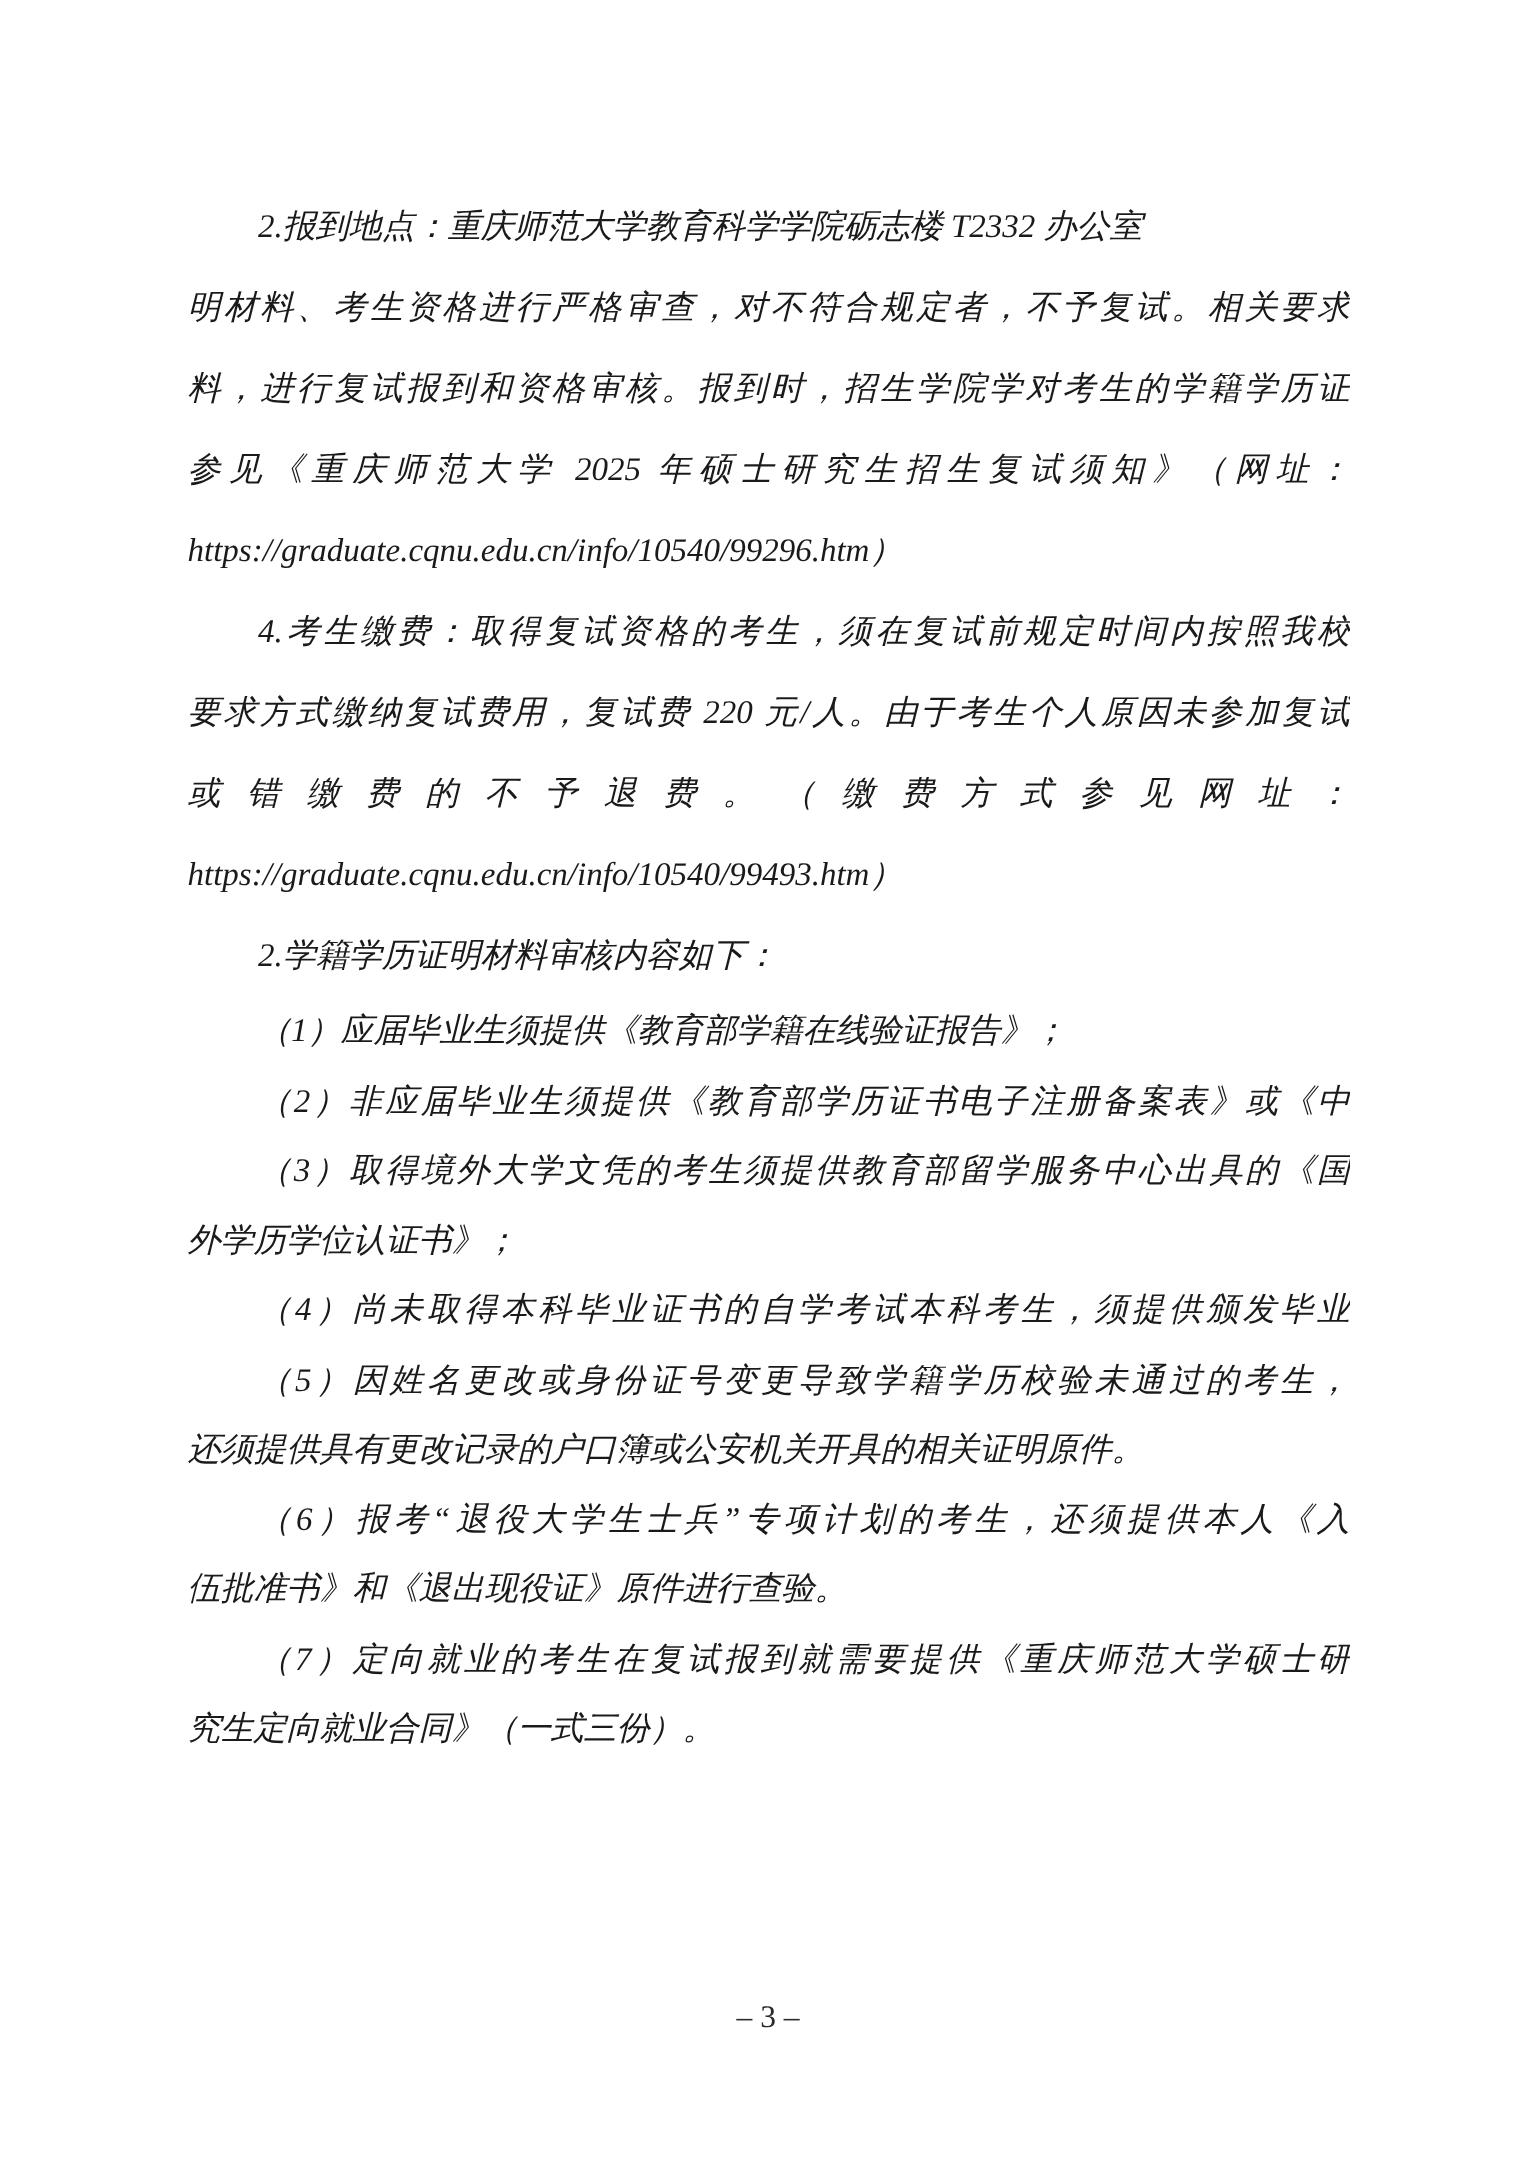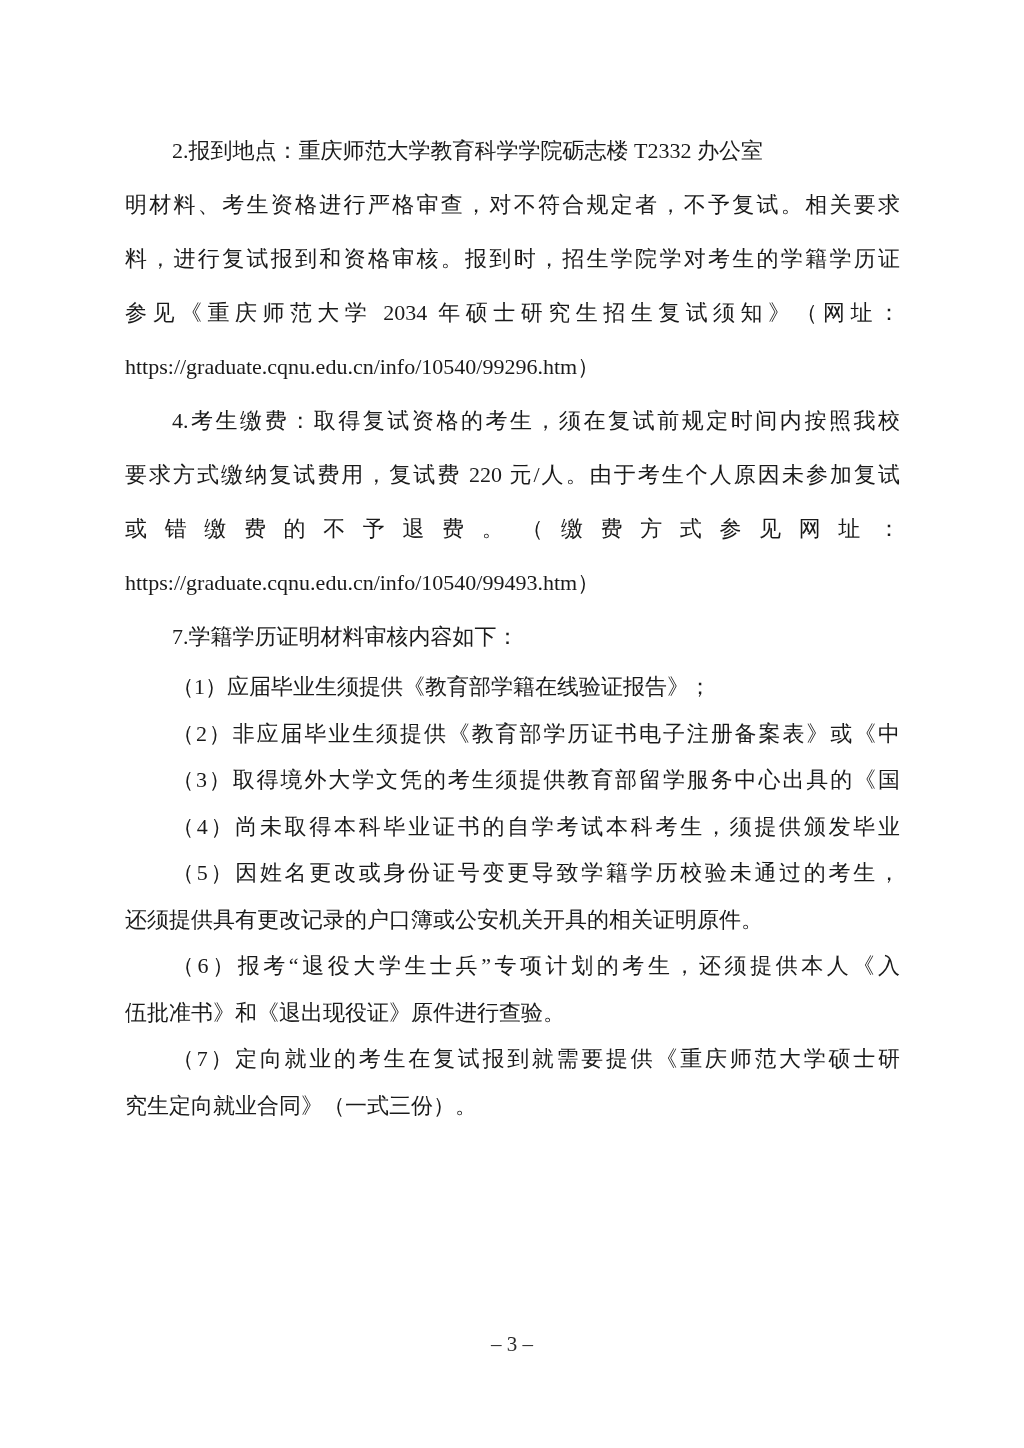--- a/index.html
+++ b/index.html
@@ -19,20 +19,21 @@
   .content {
     position: absolute;
     left: 125px;
     top: 124px;
     width: 775px;
   }
   .line {
     font-size: 22px;
     overflow: hidden;
     white-space: nowrap;
+    font-style: italic;
   }
   .sec-double .line {
     line-height: 54px;
     height: 54px;
   }
   .sec-single .line {
     line-height: 46.5px;
     height: 46.5px;
   }
   .indent {
@@ -66,32 +67,33 @@
 </style>
 </head>
 <body>
 
 <div class="page">
   <div class="content">
       <div class="section sec-double">
         <div class="line indent left">2.报到地点：重庆师范大学教育科学学院砺志楼 T2332 办公室</div>
         <div class="line just">明材料、考生资格进行严格审查，对不符合规定者，不予复试。相关要求</div>
         <div class="line just">料，进行复试报到和资格审核。报到时，招生学院学对考生的学籍学历证</div>
-        <div class="line just">参见《重庆师范大学 2034 年硕士研究生招生复试须知》（网址：</div>
+        <div class="line just">参见《重庆师范大学 2025 年硕士研究生招生复试须知》（网址：</div>
         <div class="line left">https://graduate.cqnu.edu.cn/info/10540/99296.htm）</div>
         <div class="line indent just">4.考生缴费：取得复试资格的考生，须在复试前规定时间内按照我校</div>
         <div class="line just">要求方式缴纳复试费用，复试费 220 元/人。由于考生个人原因未参加复试</div>
         <div class="line just">或错缴费的不予退费。（缴费方式参见网址：</div>
         <div class="line left">https://graduate.cqnu.edu.cn/info/10540/99493.htm）</div>
-        <div class="line indent left">7.学籍学历证明材料审核内容如下：</div>
+        <div class="line indent left">2.学籍学历证明材料审核内容如下：</div>
       </div>
       <div class="section sec-single">
         <div class="line indent left">（1）应届毕业生须提供《教育部学籍在线验证报告》；</div>
         <div class="line indent just">（2）非应届毕业生须提供《教育部学历证书电子注册备案表》或《中</div>
         <div class="line indent just">（3）取得境外大学文凭的考生须提供教育部留学服务中心出具的《国</div>
+        <div class="line left">外学历学位认证书》；</div>
         <div class="line indent just">（4）尚未取得本科毕业证书的自学考试本科考生，须提供颁发毕业</div>
         <div class="line indent just">（5）因姓名更改或身份证号变更导致学籍学历校验未通过的考生，</div>
         <div class="line left">还须提供具有更改记录的户口簿或公安机关开具的相关证明原件。</div>
         <div class="line indent just">（6）报考“退役大学生士兵”专项计划的考生，还须提供本人《入</div>
         <div class="line left">伍批准书》和《退出现役证》原件进行查验。</div>
         <div class="line indent just">（7）定向就业的考生在复试报到就需要提供《重庆师范大学硕士研</div>
         <div class="line left">究生定向就业合同》（一式三份）。</div>
       </div>
     </div>
   <div class="footer">– 3 –</div>

